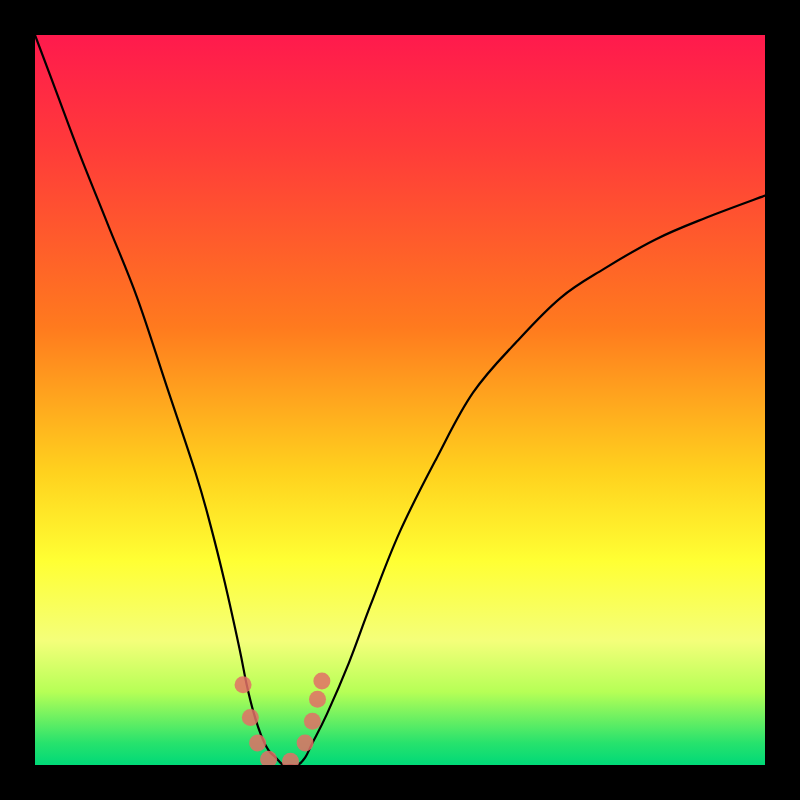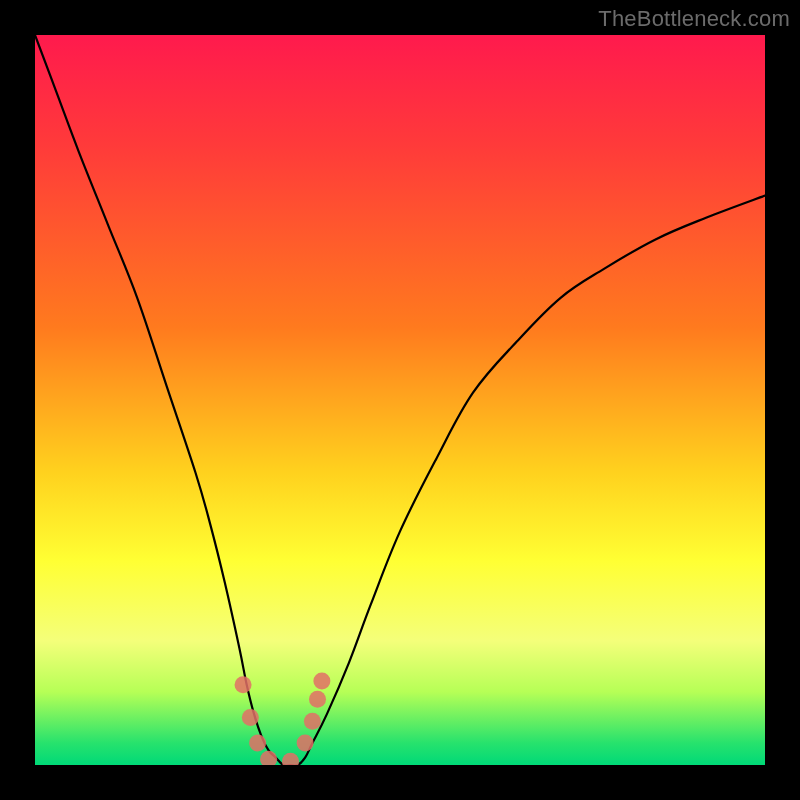--- a/index.html
+++ b/index.html
@@ -50,21 +50,20 @@
     right: 10px;
     color: #6b6b6b;
     font-size: 22px;
     letter-spacing: 0.2px;
   }
 </style>
 </head>
 <body>
 
 <div class="frame">
-  <div class="watermark">TheBottleneck.com</div>
 
   <div class="plot-area">
     <svg class="curve-svg" viewBox="0 0 730 730">
       <path id="curvePath" fill="none" stroke="#000000" stroke-width="2.2" stroke-linecap="round" stroke-linejoin="round" d="M 0.00 0.00 C 3.94 10.51, 14.02 37.38, 21.90 58.40 C 29.78 79.42, 34.60 93.15, 43.80 116.80 C 53.00 140.45, 62.49 163.52, 73.00 189.80 C 83.51 216.08, 91.69 233.89, 102.20 262.80 C 112.71 291.71, 120.89 318.86, 131.40 350.40 C 141.91 381.94, 152.72 413.03, 160.60 438.00 C 168.48 462.97, 169.94 469.39, 175.20 489.10 C 180.46 508.81, 184.54 525.16, 189.80 547.50 C 195.06 569.84, 200.46 594.80, 204.40 613.20 C 208.34 631.60, 209.07 637.87, 211.70 649.70 C 214.33 661.53, 216.37 669.70, 219.00 678.90 C 221.63 688.10, 223.67 694.23, 226.30 700.80 C 228.93 707.37, 230.97 711.46, 233.60 715.40 C 236.23 719.34, 238.27 720.07, 240.90 722.70 C 243.53 725.33, 245.57 728.69, 248.20 730.00 C 250.83 731.31, 252.87 730.00, 255.50 730.00 C 258.13 730.00, 260.17 731.31, 262.80 730.00 C 265.43 728.69, 267.47 726.64, 270.10 722.70 C 272.73 718.76, 273.46 715.98, 277.40 708.10 C 281.34 700.22, 285.43 693.35, 292.00 678.90 C 298.57 664.45, 306.02 647.51, 313.90 627.80 C 321.78 608.09, 326.60 593.05, 335.80 569.40 C 345.00 545.75, 353.17 522.68, 365.00 496.40 C 376.83 470.12, 388.36 448.37, 401.50 423.40 C 414.64 398.43, 423.55 378.72, 438.00 357.70 C 452.45 336.68, 466.03 323.68, 481.80 306.60 C 497.57 289.52, 509.83 275.94, 525.60 262.80 C 541.37 249.66, 552.32 244.11, 569.40 233.60 C 586.48 223.09, 602.10 213.60, 620.50 204.40 C 638.90 195.20, 651.89 190.38, 671.60 182.50 C 691.31 174.62, 719.49 164.54, 730.00 160.60"></path>
       <g id="markerGroup">
           <circle cx="208.05" cy="649.70" r="8.5" fill="#e27066" fill-opacity="0.85"></circle>
           <circle cx="215.35" cy="682.55" r="8.5" fill="#e27066" fill-opacity="0.85"></circle>
           <circle cx="222.65" cy="708.10" r="8.5" fill="#e27066" fill-opacity="0.85"></circle>
           <circle cx="233.60" cy="724.16" r="8.5" fill="#e27066" fill-opacity="0.85"></circle>
           <circle cx="255.50" cy="726.35" r="8.5" fill="#e27066" fill-opacity="0.85"></circle>

